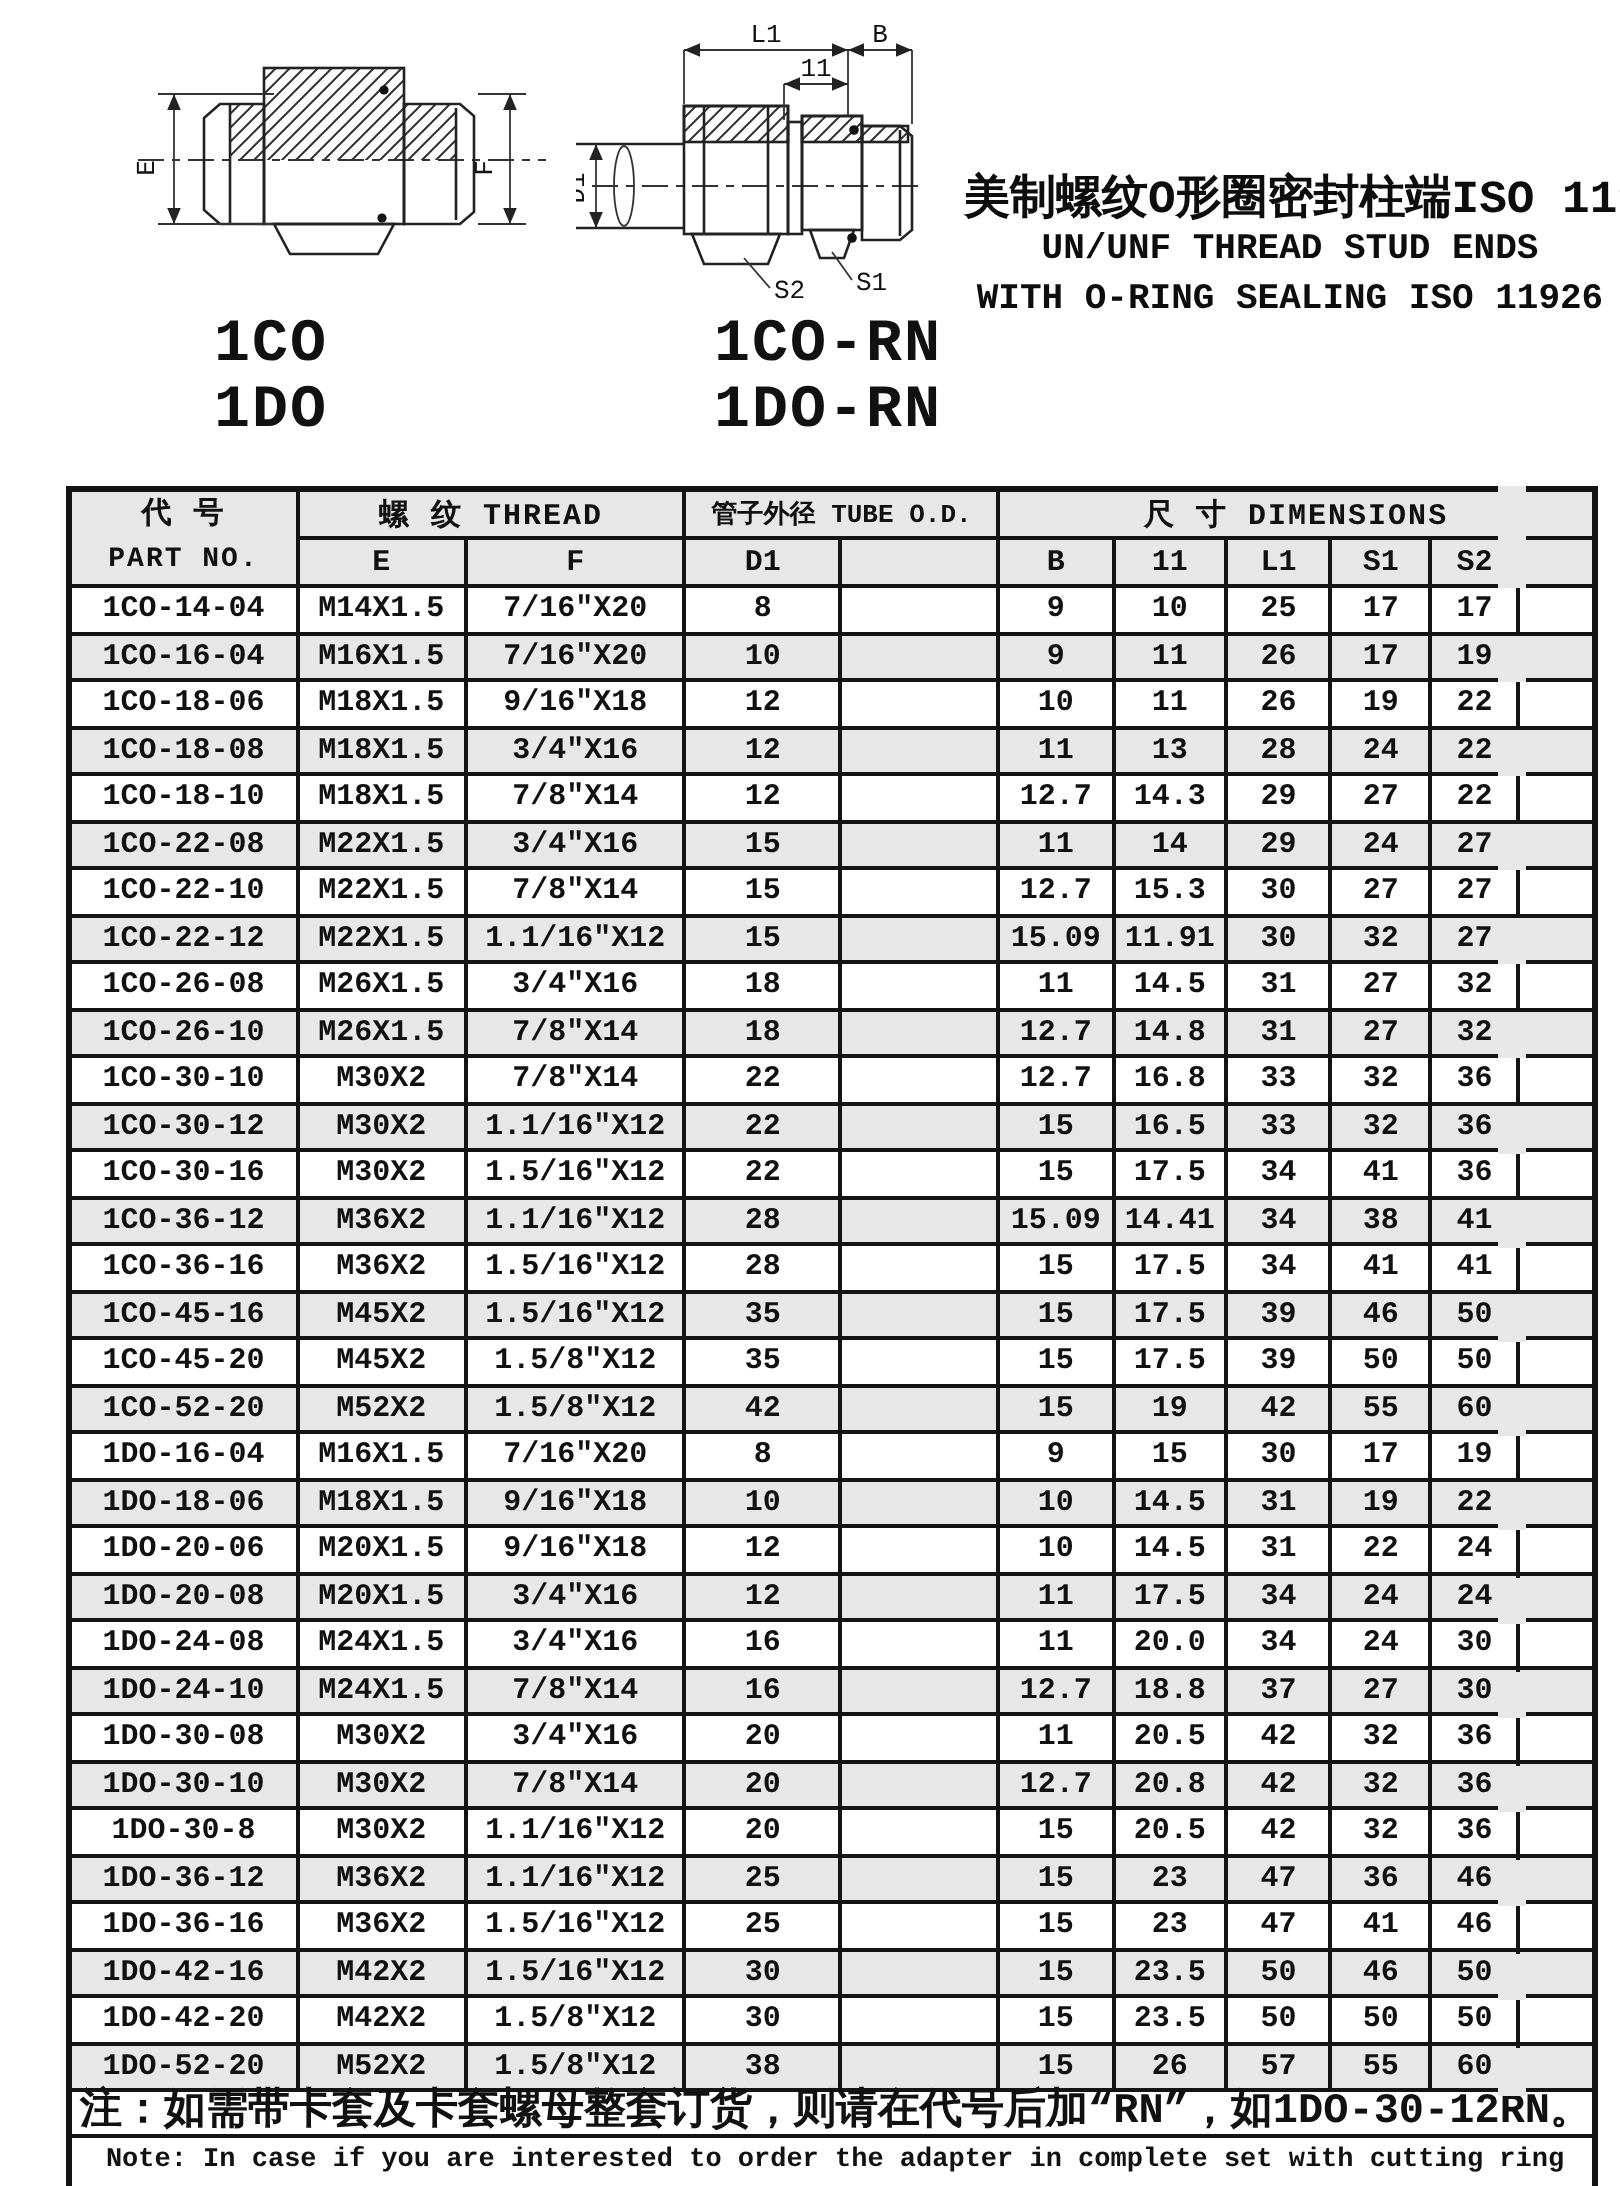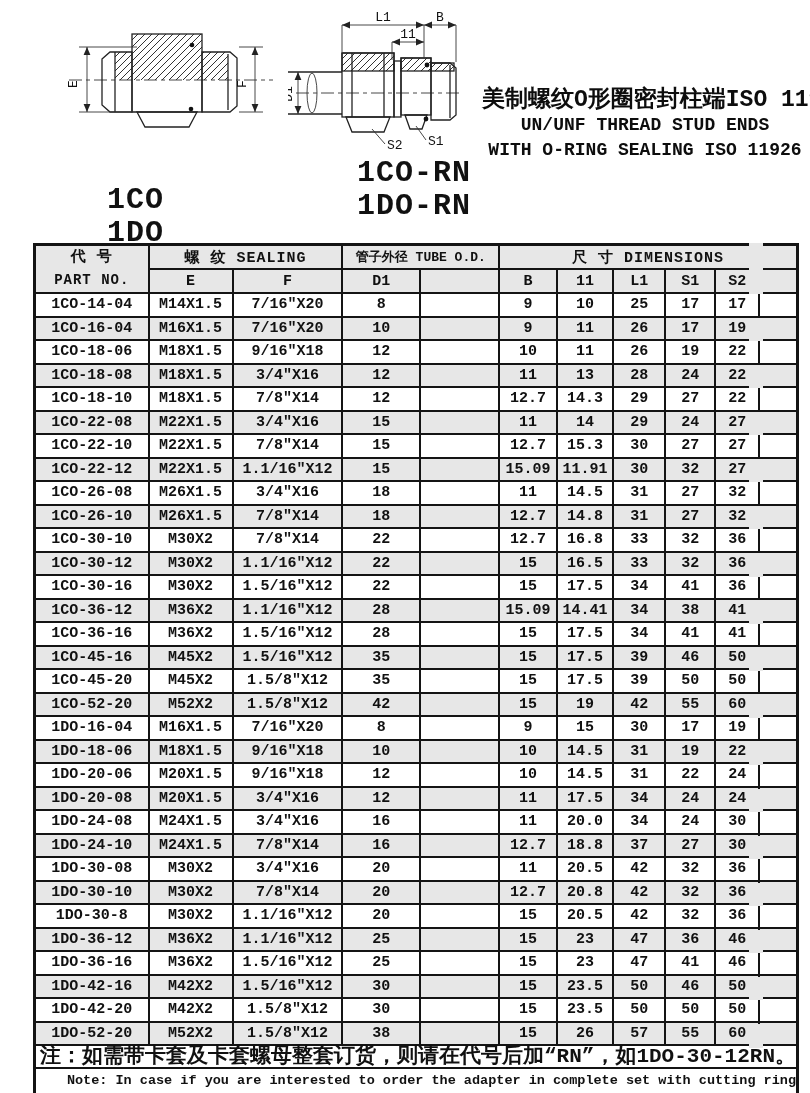--- a/index.html
+++ b/index.html
@@ -34,21 +34,21 @@
   .spec-table thead th{background:#e7e7e7;height:22px;font-size:15px;}
   .spec-table thead th.cnhead{font-size:15px;letter-spacing:1px;}
   .spec-table thead th.tubehead{font-size:13px;}
   .spec-table td{height:21.5px;line-height:21.5px;background:#ffffff;}
   .spec-table tr.alt td{background:#e7e7e7;}
   .spec-table .partcell div{line-height:23px;}
   .spec-table td.notecn{
     text-align:left;font-size:21px;height:21px;line-height:21px;padding-left:4px;
   }
   .spec-table td.noteen{
-    text-align:right;font-size:13.5px;height:24px;line-height:24px;padding-left:3px;
+    text-align:center;font-size:13.5px;height:24px;line-height:24px;padding-left:3px;
   }
   .bleed-stripe{position:absolute;left:749px;width:14px;background:#e7e7e7;}
   
   .dwg{stroke:#222;stroke-width:1.3;fill:none;}
   .thin{stroke:#333;stroke-width:0.9;fill:none;}
   .cl{stroke:#333;stroke-width:0.9;stroke-dasharray:13 4 4 4;fill:none;}
   .dwg-label{font-family:"Liberation Mono","DejaVu Sans Mono",monospace;
     font-size:13px;fill:#111;}
 </style>
 </head>
@@ -81,21 +81,21 @@
   <line class="thin" x1="24" y1="100" x2="82" y2="100"></line>
   <line class="thin" x1="32" y1="35" x2="32" y2="100" marker-start="url(#arr)" marker-end="url(#arr)"></line>
   <text class="dwg-label" x="22" y="72" transform="rotate(-90 22 72)" text-anchor="middle">E</text>
 
   <line class="thin" x1="184" y1="35" x2="208" y2="35"></line>
   <line class="thin" x1="184" y1="100" x2="208" y2="100"></line>
   <line class="thin" x1="200" y1="35" x2="200" y2="100" marker-start="url(#arr)" marker-end="url(#arr)"></line>
   <text class="dwg-label" x="191" y="72" transform="rotate(-90 191 72)" text-anchor="middle">F</text>
 </svg>
 
-<div class="drawing-labels" style="left:107px;top:157px;margin-top:27px;">
+<div class="drawing-labels" style="left:107px;top:157px;">
   <div>1CO</div>
   <div>1DO</div>
 </div>
 
 <svg class="drawing" style="left:288px;top:8px;" width="218" height="152" viewBox="0 0 218 152">
 
   <line class="cl" x1="8" y1="85" x2="174" y2="85"></line>
   <line class="dwg" x1="0" y1="64" x2="54" y2="64"></line>
   <line class="dwg" x1="0" y1="106" x2="54" y2="106"></line>
   <ellipse class="thin" cx="24" cy="85" rx="5" ry="20" fill="#fff"></ellipse>
@@ -164,21 +164,21 @@
       <col style="width:47px">
     <col style="width:41px">
       <col style="width:36px">
   </colgroup>
   <thead>
     <tr>
       <th rowspan="2" class="partcell cnhead">
         <div>代  号</div>
         <div style="font-size:14px">PART  NO.</div>
       </th>
-      <th colspan="2" class="cnhead">螺 纹  SEALING</th>
+      <th colspan="2" class="cnhead">螺 纹  THREAD</th>
       <th colspan="2" class="tubehead">管子外径 TUBE O.D.</th>
       <th colspan="6" class="cnhead">尺 寸   DIMENSIONS</th>
     </tr>
     <tr>
       <th>E</th>
       <th>F</th>
       <th>D1</th>
       <th></th>
       <th>B</th>
       <th>11</th>

